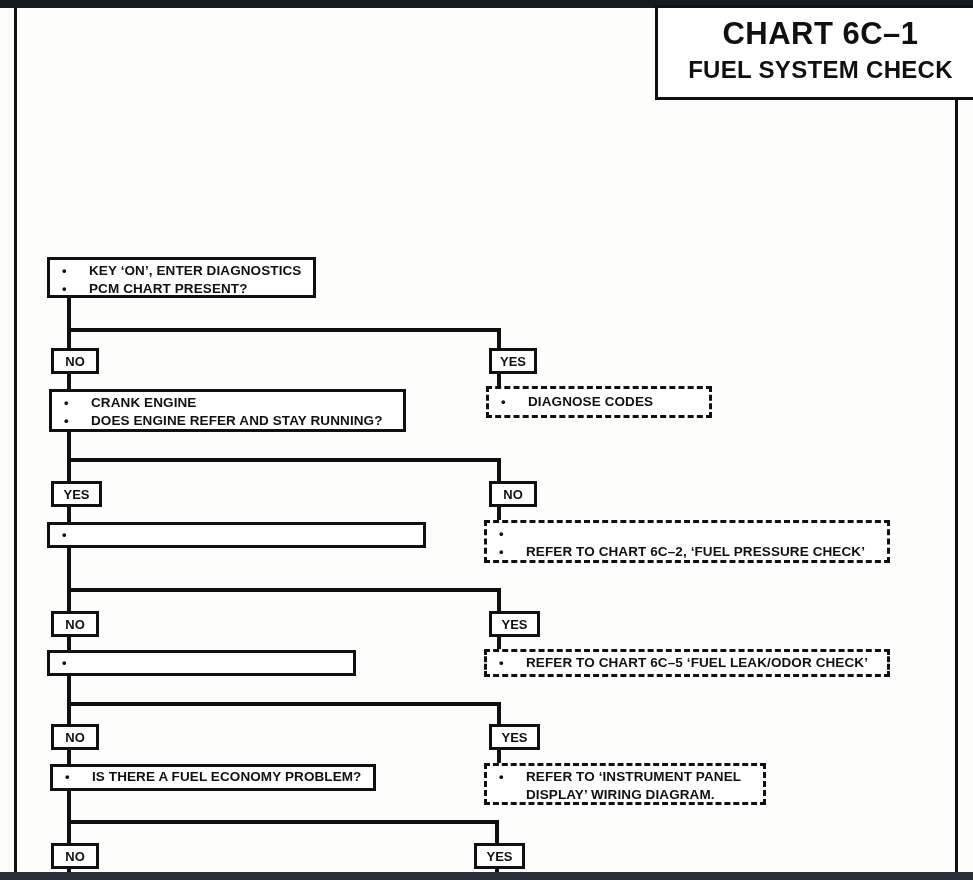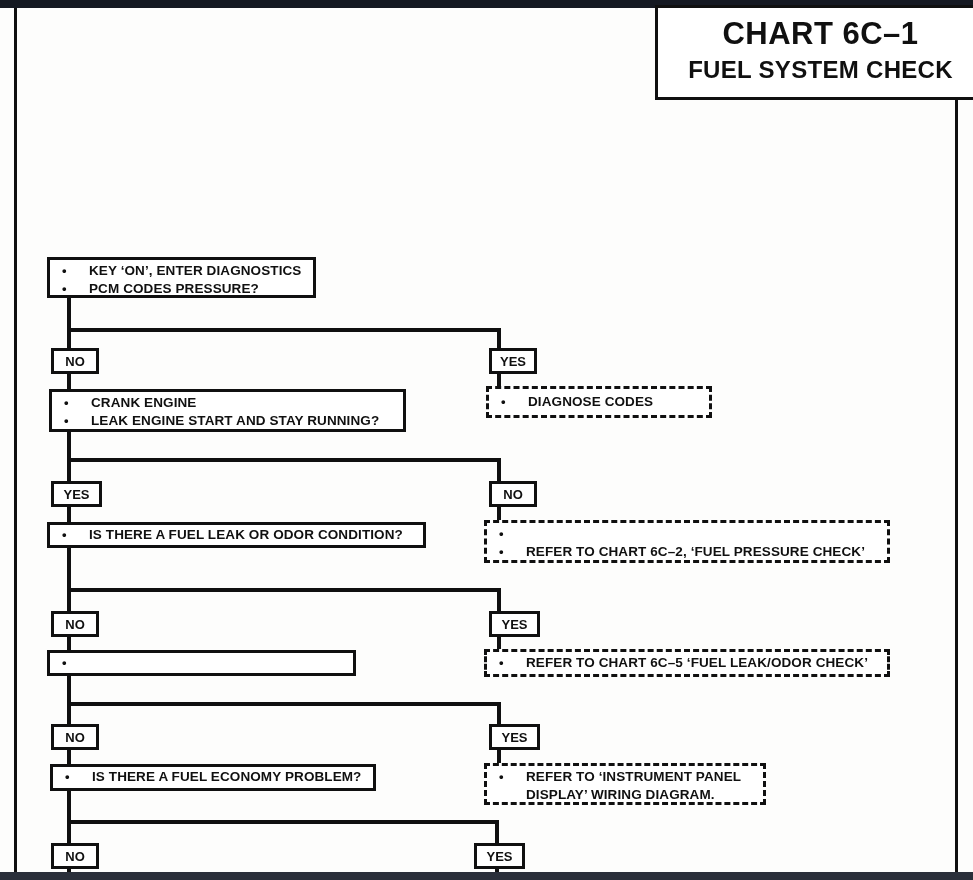--- a/index.html
+++ b/index.html
@@ -90,39 +90,38 @@
   <div class="vline" style="left:495px;top:820px;height:25px;"></div>
   <div class="vline" style="left:495px;top:867px;height:7px;"></div>
 
   <div class="node" style="left:47px;top:257px;width:269px;height:41px;">
     <div class="bline">
         <span class="bullet">•</span>
         <span>KEY ‘ON’, ENTER DIAGNOSTICS</span>
       </div>
     <div class="bline">
         <span class="bullet">•</span>
-        <span>PCM CODES PRESSURE?</span>
+        <span>PCM CHART PRESENT?</span>
       </div>
   </div>
 
   <div class="node" style="left:49px;top:389px;width:357px;height:43px;">
     <div class="bline">
         <span class="bullet">•</span>
         <span>CRANK ENGINE</span>
       </div>
     <div class="bline">
         <span class="bullet">•</span>
-        <span>LEAK ENGINE START AND STAY RUNNING?</span>
+        <span>DOES ENGINE REFER AND STAY RUNNING?</span>
       </div>
   </div>
 
   <div class="node one-line" style="left:47px;top:522px;width:379px;height:26px;">
     <div class="bline">
         <span class="bullet">•</span>
-        <span>IS THERE A FUEL LEAK OR ODOR CONDITION?</span>
       </div>
   </div>
 
   <div class="node one-line" style="left:47px;top:650px;width:309px;height:26px;">
     <div class="bline">
         <span class="bullet">•</span>
       </div>
   </div>
 
   <div class="node one-line" style="left:50px;top:764px;width:326px;height:27px;">

